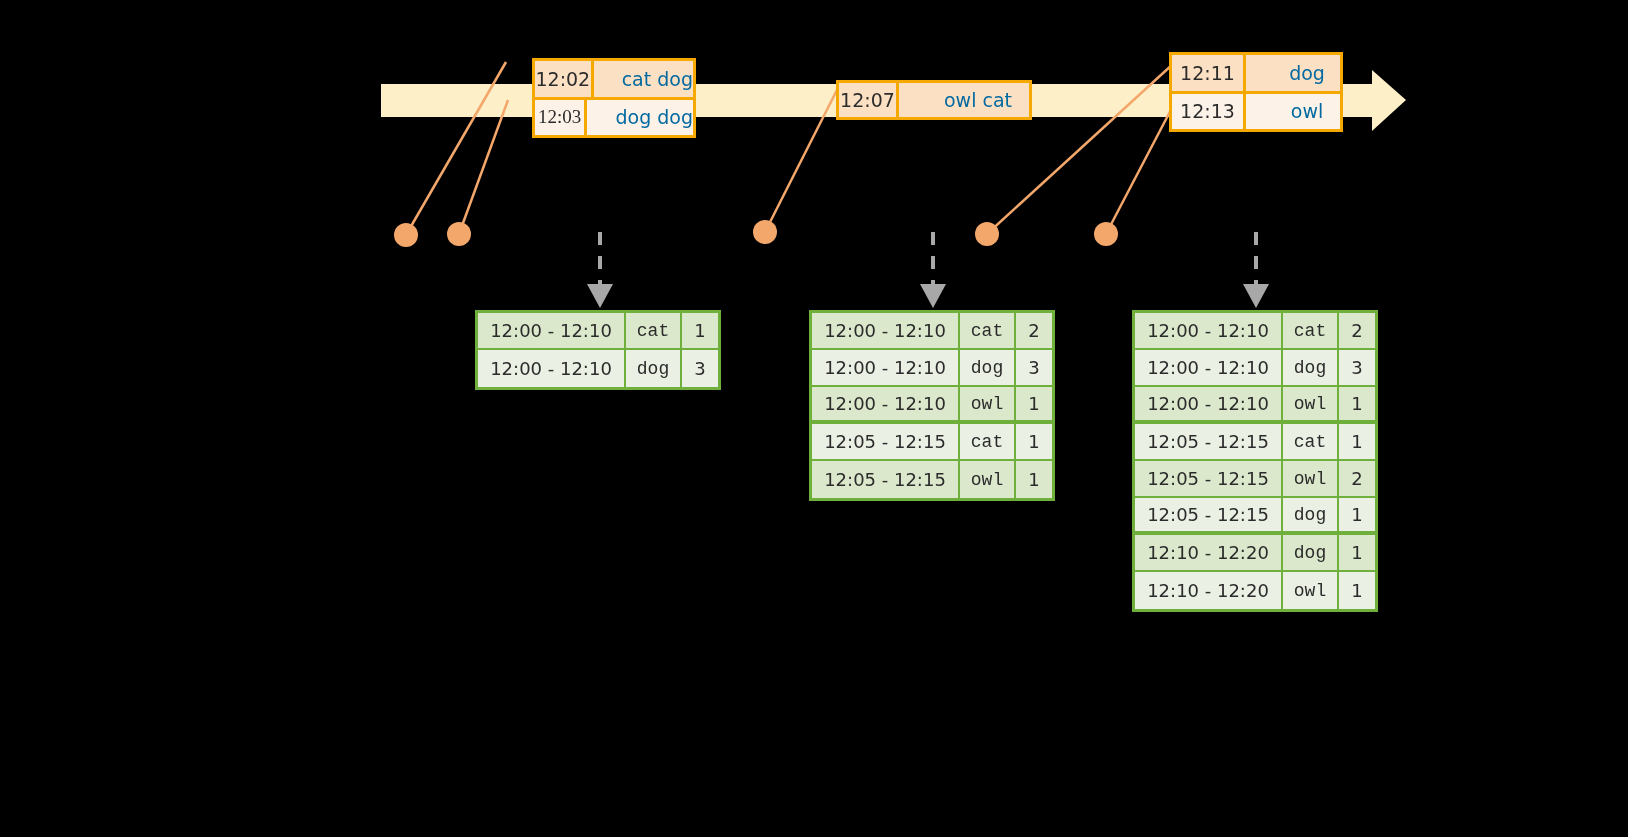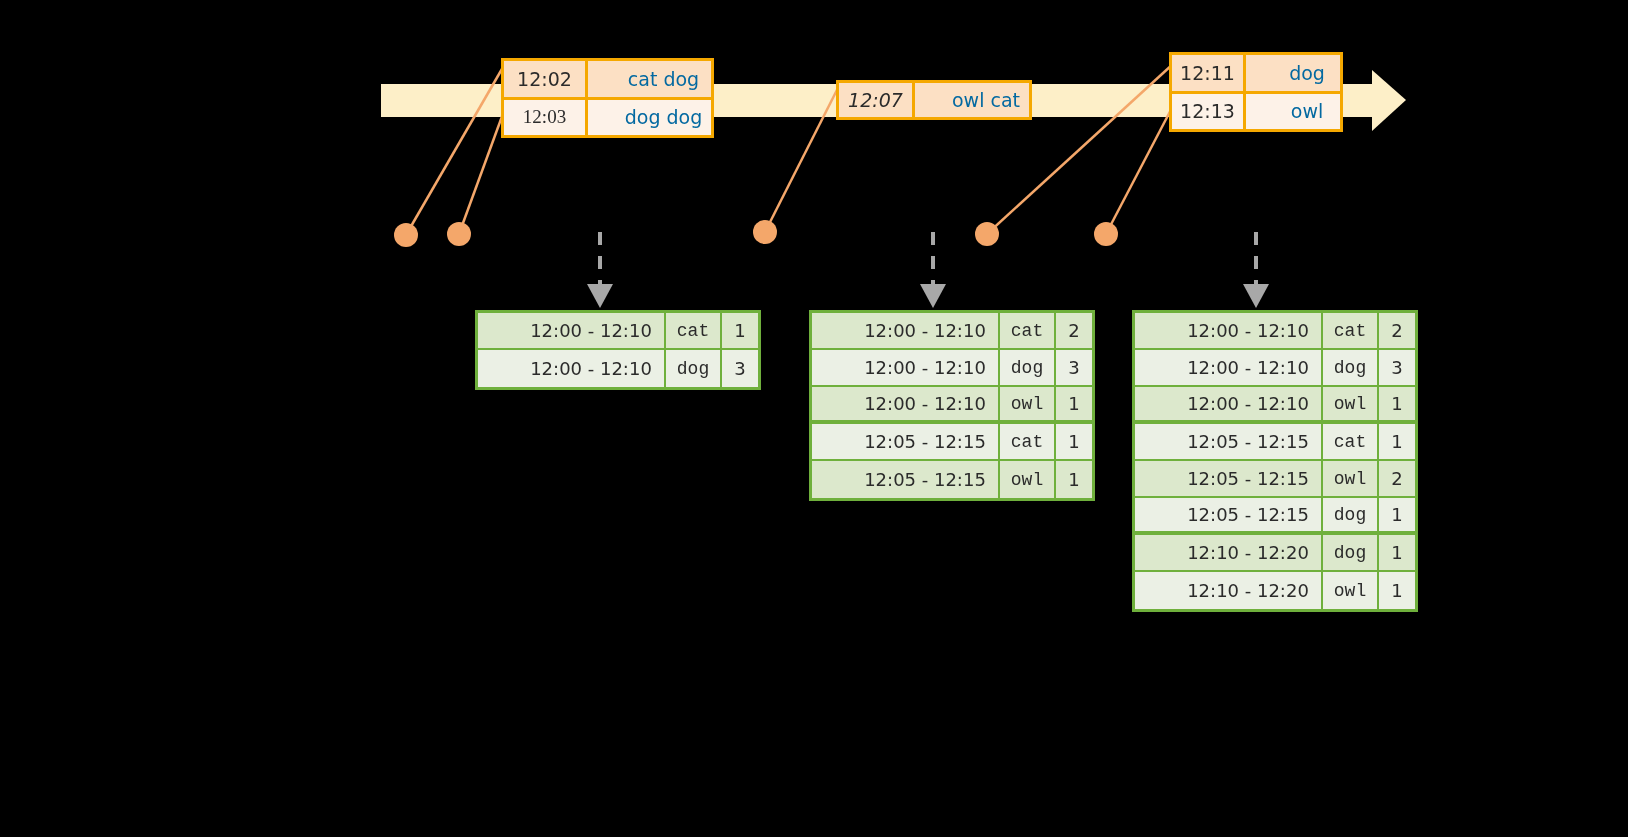--- a/index.html
+++ b/index.html
@@ -75,21 +75,20 @@
     box-sizing: border-box;
     z-index: 4;
     display: flex;
     flex-direction: column;
   }
   .tbl-row {
     display: flex;
     height: 37px;
     box-sizing: border-box;
     border-bottom: 2px solid #6FB03C;
-    padding-left: 40px;
   }
   .tbl-row:last-child { border-bottom: none; }
   .tbl-row.group-end { border-bottom: 4px solid #6FB03C; }
   .tbl-row.shade-dark { background: #DCE8CC; }
   .tbl-row.shade-light { background: #EBF0E5; }
   .tbl-cell {
     box-sizing: border-box;
     display: flex;
     align-items: center;
     justify-content: center;
@@ -131,33 +130,33 @@
         <line x1="600" y1="232" x2="600" y2="286" stroke="#A8A8A8" stroke-width="4" stroke-dasharray="13 11"></line>
         <polygon points="587,284 613,284 600,308" fill="#A8A8A8"></polygon>
         <line x1="933" y1="232" x2="933" y2="286" stroke="#A8A8A8" stroke-width="4" stroke-dasharray="13 11"></line>
         <polygon points="920,284 946,284 933,308" fill="#A8A8A8"></polygon>
         <line x1="1256" y1="232" x2="1256" y2="286" stroke="#A8A8A8" stroke-width="4" stroke-dasharray="13 11"></line>
         <polygon points="1243,284 1269,284 1256,308" fill="#A8A8A8"></polygon>
       </g>
   </svg>
 
   <div id="event-boxes">
-      <div class="event-box" style="left: 501px; top: 58px; width: 213px; height: 80px;">
+      <div class="event-box" style="left: 532px; top: 58px; width: 164px; height: 80px;">
         <div class="event-row shade-dark">
           <div class="event-time" style="width: 84px;">12:02</div>
           <div class="event-words">cat dog</div>
         </div>
         <div class="event-row shade-light">
           <div class="event-time" style="width: 84px; font-family: Liberation Serif, serif;">12:03</div>
           <div class="event-words">dog dog</div>
         </div>
       </div>
       <div class="event-box" style="left: 836px; top: 80px; width: 196px; height: 40px;">
         <div class="event-row shade-dark">
-          <div class="event-time" style="width: 76px; font-style: italic;">12:07</div>
+          <div class="event-time" style="width: 60px;">12:07</div>
           <div class="event-words">owl cat</div>
         </div>
       </div>
       <div class="event-box" style="left: 1169px; top: 52px; width: 174px; height: 80px;">
         <div class="event-row shade-dark">
           <div class="event-time" style="width: 74px;">12:11</div>
           <div class="event-words">dog</div>
         </div>
         <div class="event-row shade-light">
           <div class="event-time" style="width: 74px;">12:13</div>

